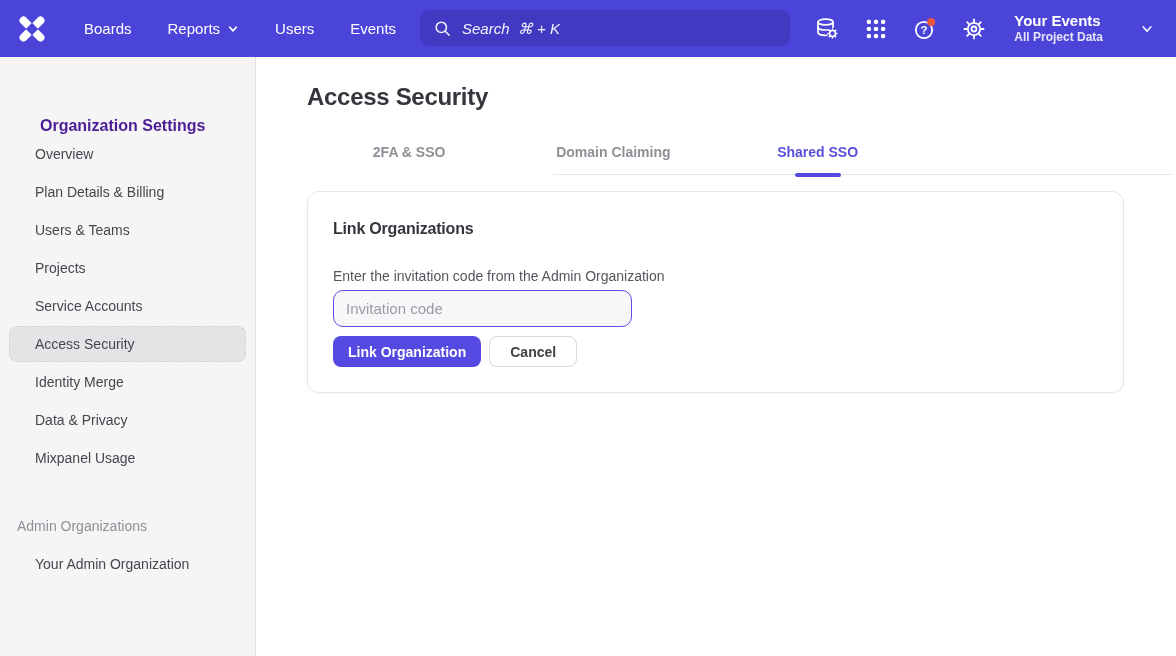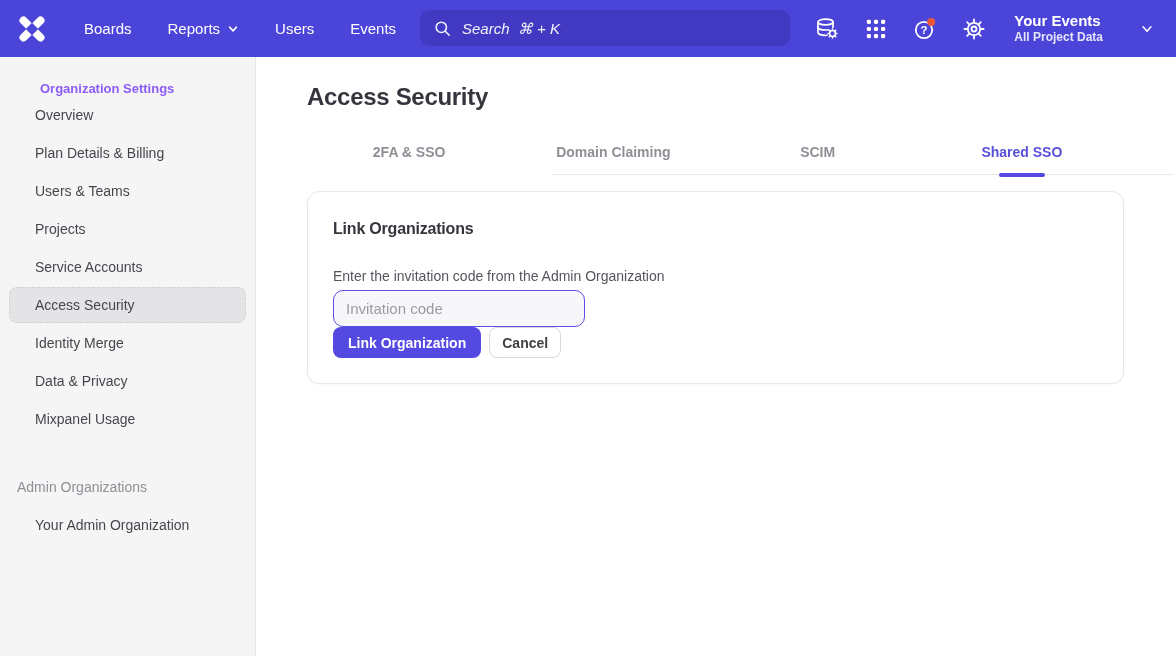--- a/index.html
+++ b/index.html
@@ -38,21 +38,21 @@
   .project { margin-left: 3px; color: #fff; cursor: pointer; }
   .project-name { font-size: 15px; font-weight: bold; line-height: 18px; }
   .project-sub { font-size: 12px; font-weight: bold; line-height: 15px; opacity: 0.86; }
   .project-chevron { margin-left: 12px; cursor: pointer; }
 
   
   .sidebar {
     position: fixed; top: 57px; left: 0; bottom: 0; width: 256px;
     background: #f5f5f6; border-right: 1px solid #e4e4e7;
   }
-  .side-title { margin: 24px 0 0 40px; font-size: 13px; font-weight: bold; color: #8b5cf6; }
+  .side-title { margin: 60px 0 0 40px; font-size: 16px; font-weight: bold; color: #4c1d95; }
   .section-label { margin: 36px 0 11px 17px; font-size: 14px; color: #8f8f98; }
   .section-label.second { margin-top: 41px; }
   .side-item {
     height: 38px; line-height: 38px; padding-left: 35px;
     font-size: 14px; color: #46464e; cursor: pointer; white-space: nowrap;
   }
   .side-item.active {
     margin: 1px 9px; height: 36px; line-height: 34px; padding-left: 25px;
     background: #e4e4e7; border: 1px dashed #d2d2d7; border-radius: 8px;
   }
@@ -76,33 +76,33 @@
   .divider { height: 1px; background: #e8e8ea; margin: 0 3px 0 296px; }
 
   .card {
     margin: 16px 0 0 50px; width: 817px;
     background: #fff; border: 1px solid #e7e7ea; border-radius: 12px;
     padding: 28px 25px 25px; box-shadow: 0 1px 2px rgba(40,40,60,0.03);
   }
   .card-title { font-size: 16px; font-weight: bold; color: #35353d; letter-spacing: -0.2px; }
   .card-desc { margin-top: 30px; font-size: 14px; color: #55555d; line-height: 16px; }
   .invite-input {
-    display: block; margin-top: 6px; width: 252px; height: 37px;
+    display: block; margin-top: 6px; width: 299px; height: 37px;
     background: #f7f7f9; border: 1.5px solid #5b4ee4; border-radius: 10px;
     padding: 0 12px; font-size: 15px; color: #3c3c44; outline: none;
     font-family: "Liberation Sans", sans-serif;
   }
   .invite-input::placeholder { color: #9b9ba3; opacity: 1; }
-  .btn-row { display: flex; align-items: center; gap: 8px; }
+  .btn-row { margin-top: 9px; display: flex; align-items: center; gap: 8px; }
   .btn {
     height: 31px; border-radius: 8px; font-size: 14px; font-weight: 600;
     font-family: "Liberation Sans", sans-serif; cursor: pointer;
   }
   .btn-primary { background: #5449e0; color: #fff; border: none; padding: 0 15px; }
-  .btn-secondary { background: #fff; color: #3f3f46; border: 1px solid #d9d9dd; padding: 0 12px; }
+  .btn-secondary { background: #fff; color: #3f3f46; border: 1px solid #d9d9dd; padding: 0 20px; }
 </style>
 </head>
 <body>
 
 <header class="topbar">
   <svg class="logo" viewBox="0 0 30 30">
     <g stroke="#ffffff" stroke-width="8" stroke-linecap="round">
       <line x1="6.5" y1="6.5" x2="23.5" y2="23.5"></line>
       <line x1="23.5" y1="6.5" x2="6.5" y2="23.5"></line>
     </g>
@@ -215,23 +215,20 @@
 <main class="main">
   <h1 class="page-title">Access Security</h1>
 
   <div class="tabs-row">
     <div class="tab">
       <span>2FA &amp; SSO</span>
     </div>
     <div class="tab">
       <span>Domain Claiming</span>
     </div>
-    <div class="tab">
-      <span>SCIM</span>
-    </div>
     <div class="tab active">
       <span>Shared SSO</span>
       <span class="tab-underline"></span>
     </div>
   </div>
   <div class="divider"></div>
 
   <section class="card">
     <h2 class="card-title">Link Organizations</h2>
     <p class="card-desc">Enter the invitation code from the Admin Organization</p>

